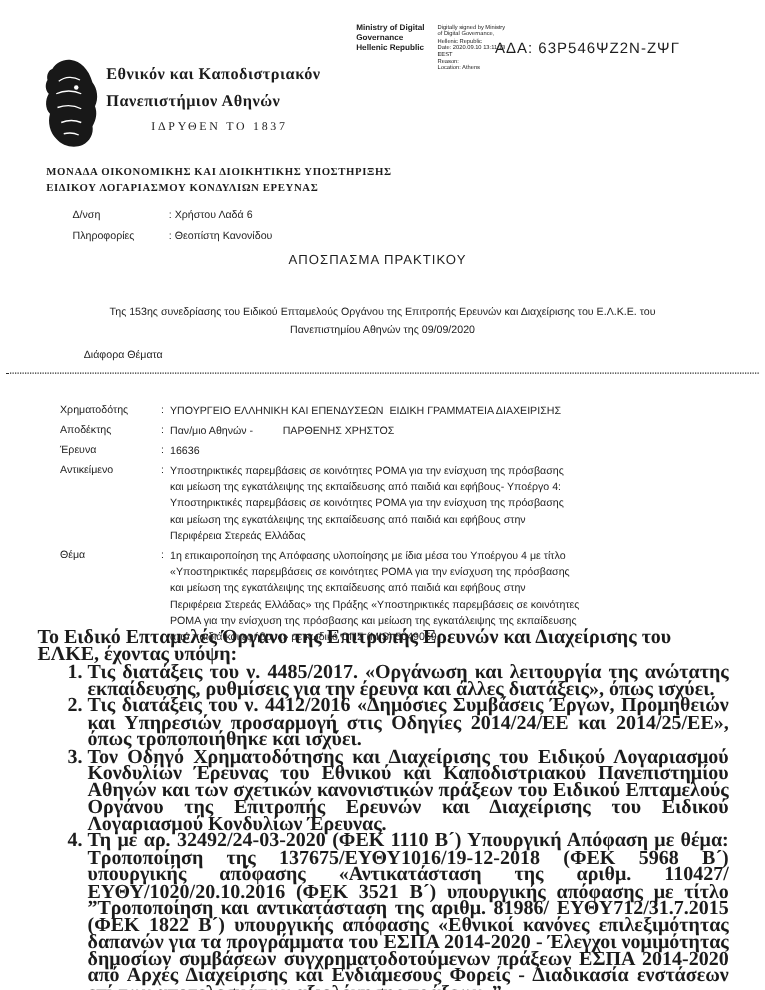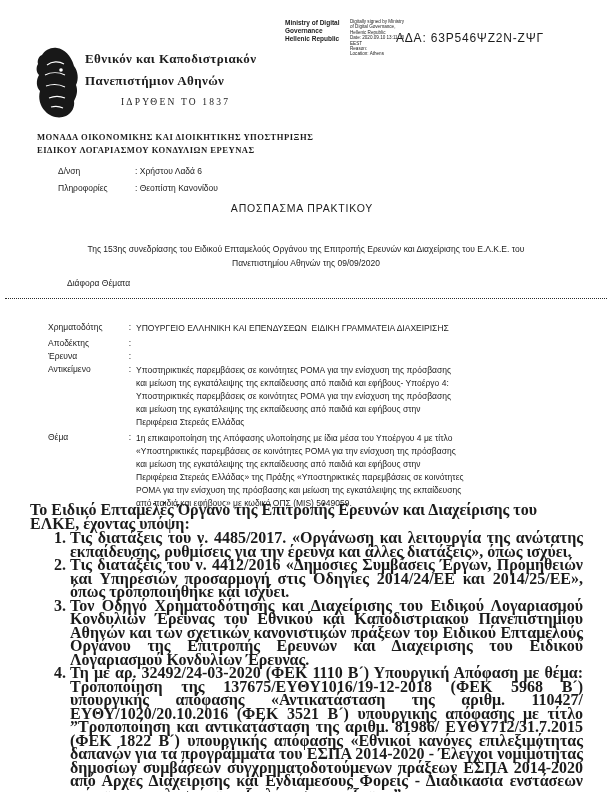--- a/index.html
+++ b/index.html
@@ -116,24 +116,26 @@
 
   <div class="fields">
     <div class="frow">
       <span class="flabel">Χρηματοδότης</span>
       <span class="fcolon">:</span>
       <span class="fvalue">ΥΠΟΥΡΓΕΙΟ ΕΛΛΗΝΙΚΗ ΚΑΙ ΕΠΕΝΔΥΣΕΩΝ  ΕΙΔΙΚΗ ΓΡΑΜΜΑΤΕΙΑ ΔΙΑΧΕΙΡΙΣΗΣ</span>
     </div>
     <div class="frow">
       <span class="flabel">Αποδέκτης</span>
       <span class="fcolon">:</span>
+      <span class="fvalue">Παν/μιο Αθηνών -          ΠΑΡΘΕΝΗΣ ΧΡΗΣΤΟΣ</span>
     </div>
     <div class="frow">
       <span class="flabel">Έρευνα</span>
       <span class="fcolon">:</span>
+      <span class="fvalue">16636</span>
     </div>
     <div class="frow">
       <span class="flabel">Αντικείμενο</span>
       <span class="fcolon">:</span>
       <span class="fvalue">Υποστηρικτικές παρεμβάσεις σε κοινότητες ΡΟΜΑ για την ενίσχυση της πρόσβασης
 και μείωση της εγκατάλειψης της εκπαίδευσης από παιδιά και εφήβους- Υποέργο 4:
 Υποστηρικτικές παρεμβάσεις σε κοινότητες ΡΟΜΑ για την ενίσχυση της πρόσβασης
 και μείωση της εγκατάλειψης της εκπαίδευσης από παιδιά και εφήβους στην
 Περιφέρεια Στερεάς Ελλάδας</span>
     </div>

